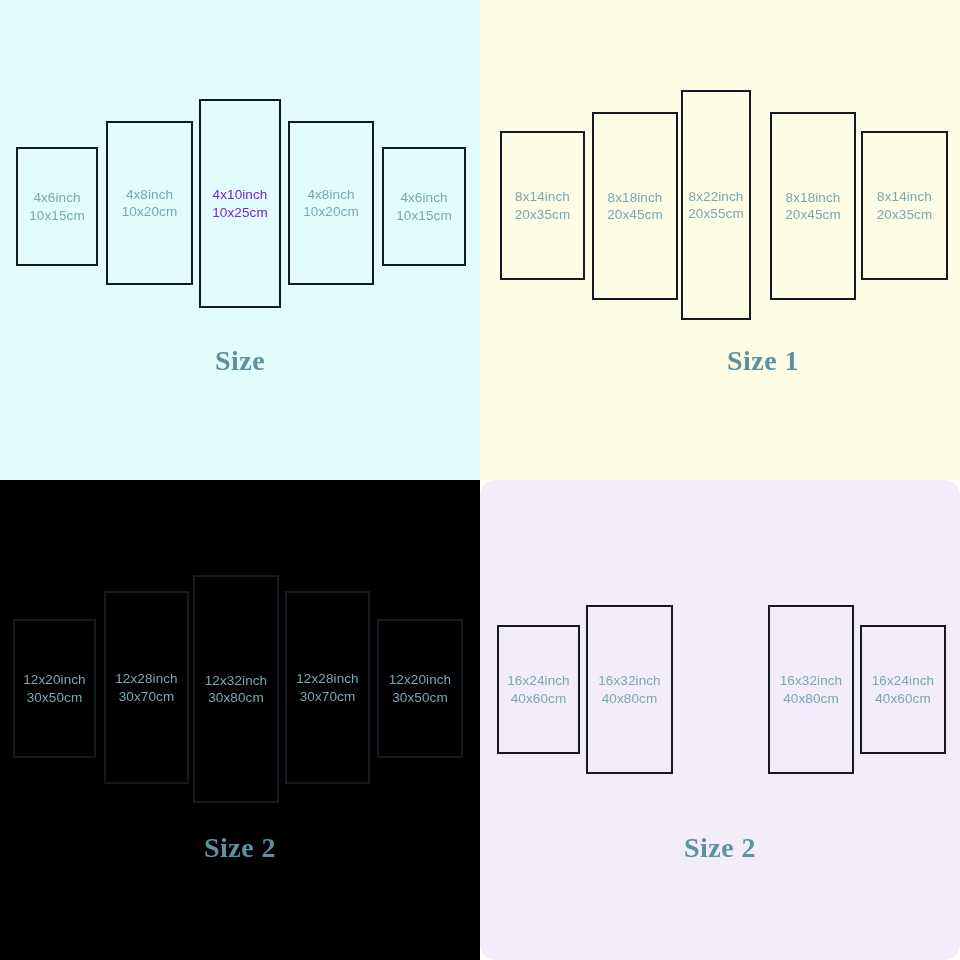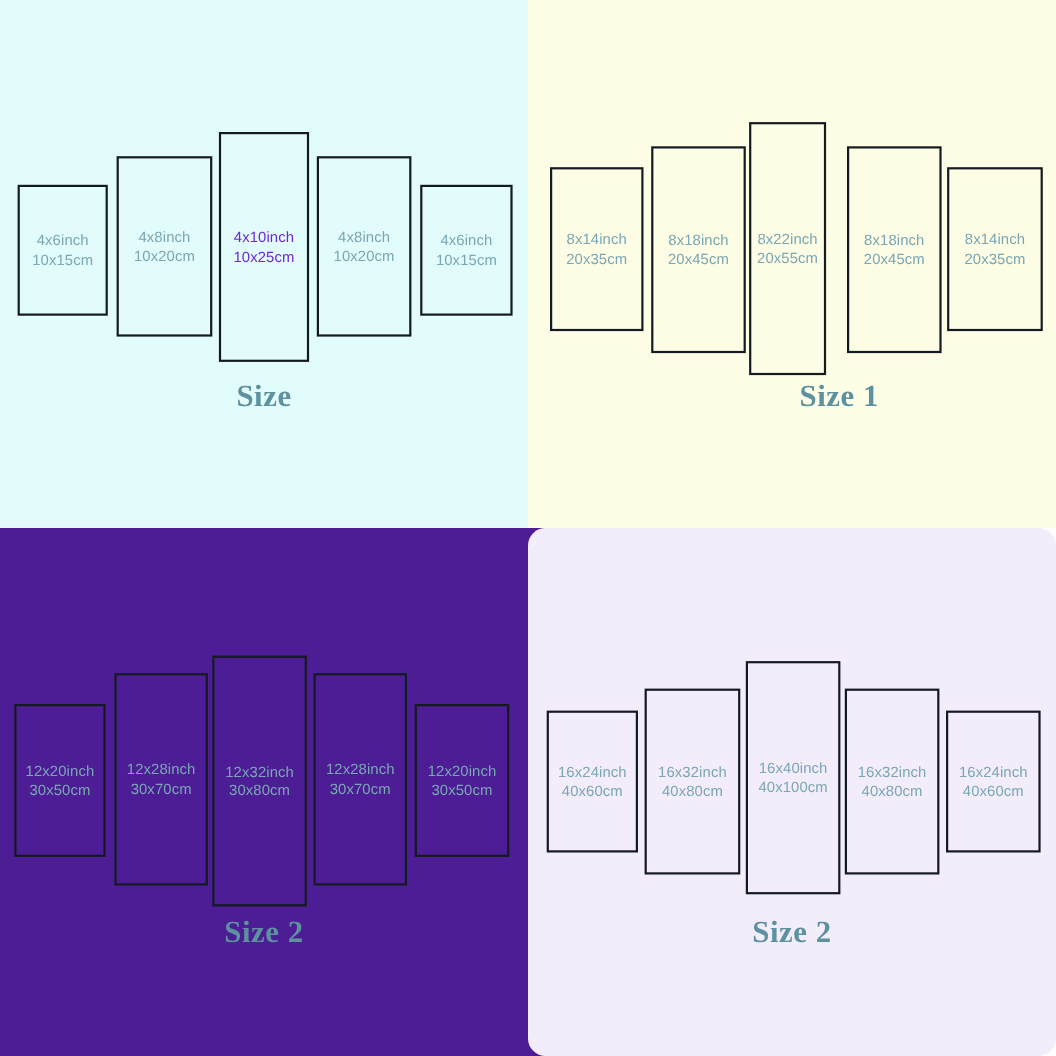--- a/index.html
+++ b/index.html
@@ -31,21 +31,20 @@
   #quad-2 { left: 0px;   top: 480px; }
   #quad-3 { left: 480px; top: 480px; border-radius: 16px; }
 
   
   .panel-cluster {
     position: absolute;
     left: 0;
     top: 0;
     width: 480px;
     height: 480px;
-    margin-top: 21px;
   }
 
   .frame {
     position: absolute;
     box-sizing: border-box;
     border: 2px solid #141a22;
     background: transparent;
     display: flex;
     align-items: center;
     justify-content: center;
@@ -148,21 +147,21 @@
       <div class="frame" style="left: 381px; top: 131px; width: 87px; height: 149px; border-color: rgb(20, 26, 34);">
         <span class="frame-text" style="color: rgb(122, 167, 179); width: auto;">
           <span class="ln">8x14inch</span>
           <span class="ln">20x35cm</span>
         </span>
       </div>
     </div>
     <div class="size-caption" style="top: 345px; color: rgb(93, 145, 159); margin-left: 43px;">Size 1</div>
   </div>
 
-  <div class="quadrant" id="quad-2" style="background: #4c1d95; padding-left: 24px;">
+  <div class="quadrant" id="quad-2" style="background: #000000;">
     <div class="panel-cluster">
       <div class="frame" style="left: 13px; top: 139px; width: 83px; height: 139px; border-color: rgb(20, 26, 34);">
         <span class="frame-text" style="color: rgb(122, 167, 179); width: auto;">
           <span class="ln">12x20inch</span>
           <span class="ln">30x50cm</span>
         </span>
       </div>
       <div class="frame" style="left: 104px; top: 111px; width: 85px; height: 193px; border-color: rgb(20, 26, 34);">
         <span class="frame-text" style="color: rgb(122, 167, 179); width: auto;">
           <span class="ln">12x28inch</span>
@@ -198,26 +197,20 @@
           <span class="ln">16x24inch</span>
           <span class="ln">40x60cm</span>
         </span>
       </div>
       <div class="frame" style="left: 106px; top: 125px; width: 87px; height: 169px; border-color: rgb(20, 26, 34);">
         <span class="frame-text" style="color: rgb(122, 167, 179); width: auto;">
           <span class="ln">16x32inch</span>
           <span class="ln">40x80cm</span>
         </span>
       </div>
-      <div class="frame" style="left: 198px; top: 100px; width: 86px; height: 212px; border-color: rgb(20, 26, 34);">
-        <span class="frame-text" style="color: rgb(122, 167, 179); width: auto;">
-          <span class="ln">16x40inch</span>
-          <span class="ln">40x100cm</span>
-        </span>
-      </div>
       <div class="frame" style="left: 288px; top: 125px; width: 86px; height: 169px; border-color: rgb(20, 26, 34);">
         <span class="frame-text" style="color: rgb(122, 167, 179); width: auto;">
           <span class="ln">16x32inch</span>
           <span class="ln">40x80cm</span>
         </span>
       </div>
       <div class="frame" style="left: 380px; top: 145px; width: 86px; height: 129px; border-color: rgb(20, 26, 34);">
         <span class="frame-text" style="color: rgb(122, 167, 179); width: auto;">
           <span class="ln">16x24inch</span>
           <span class="ln">40x60cm</span>

